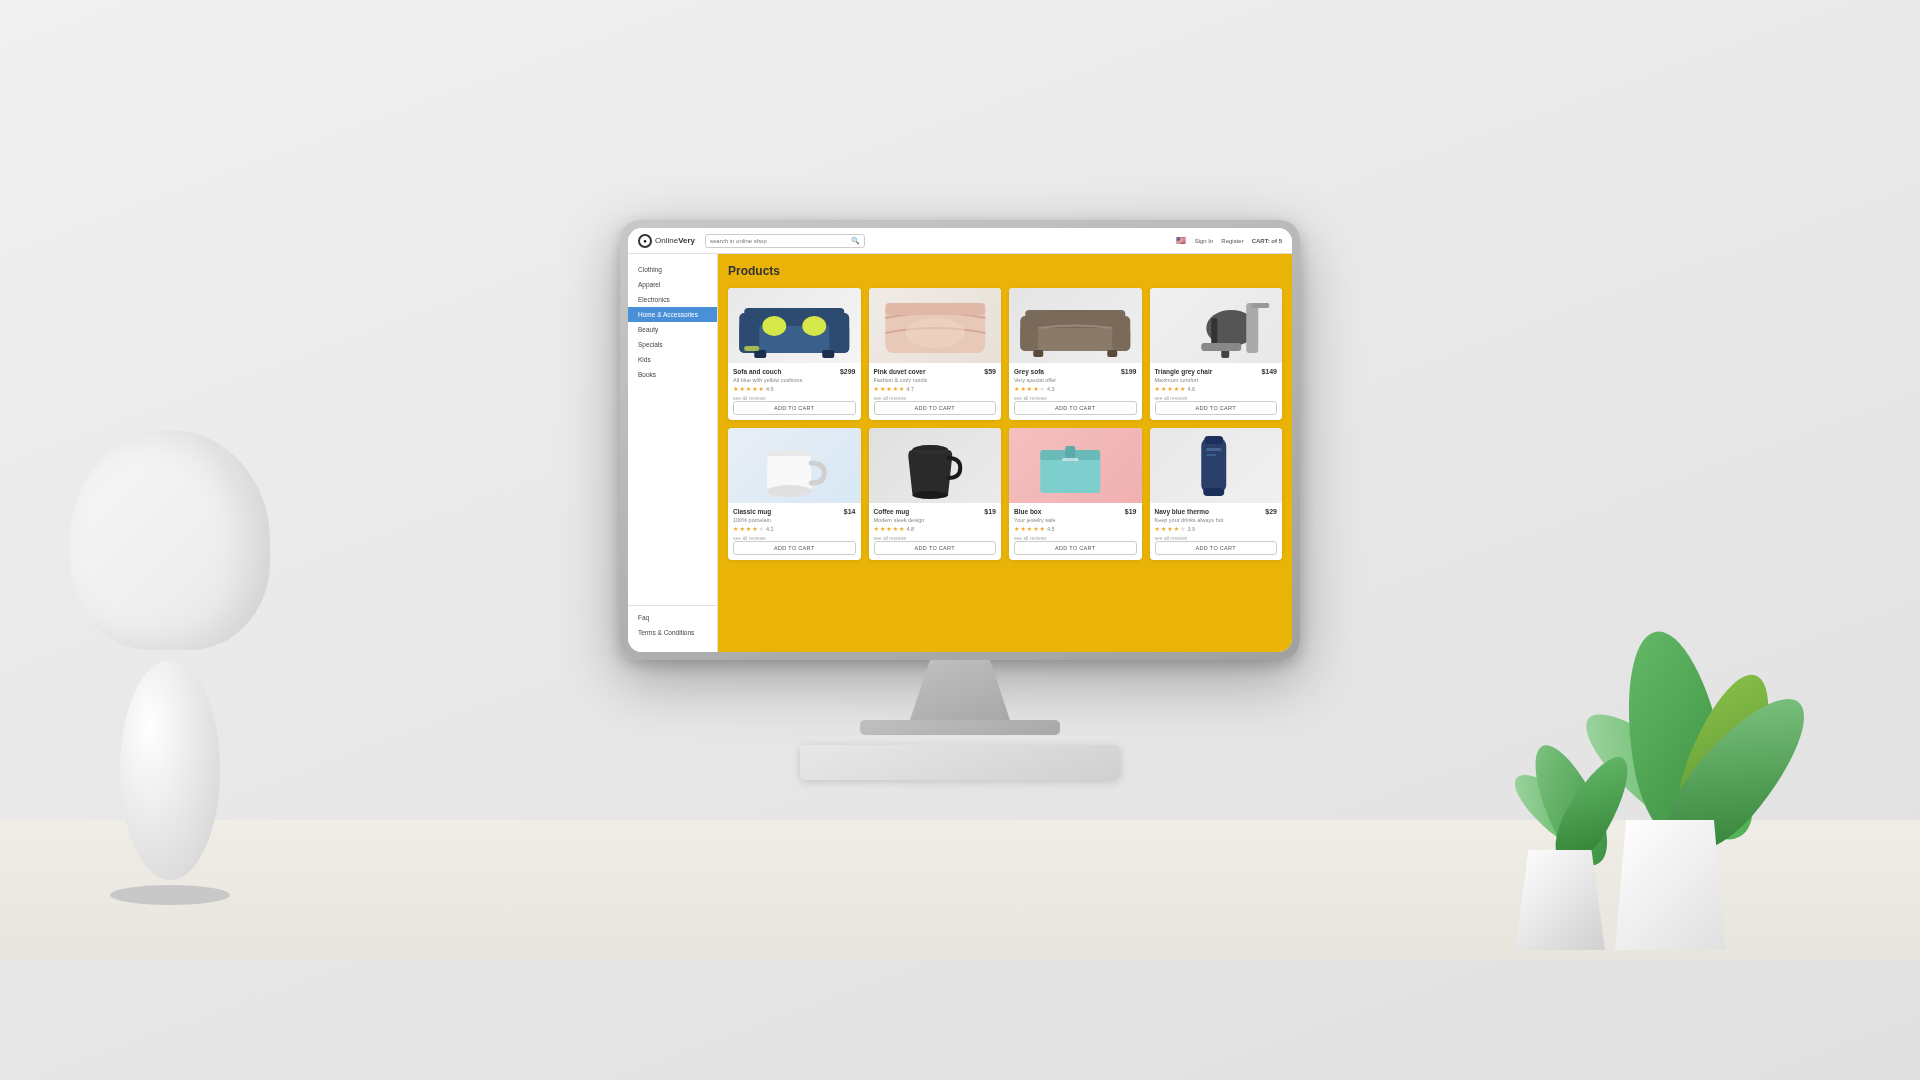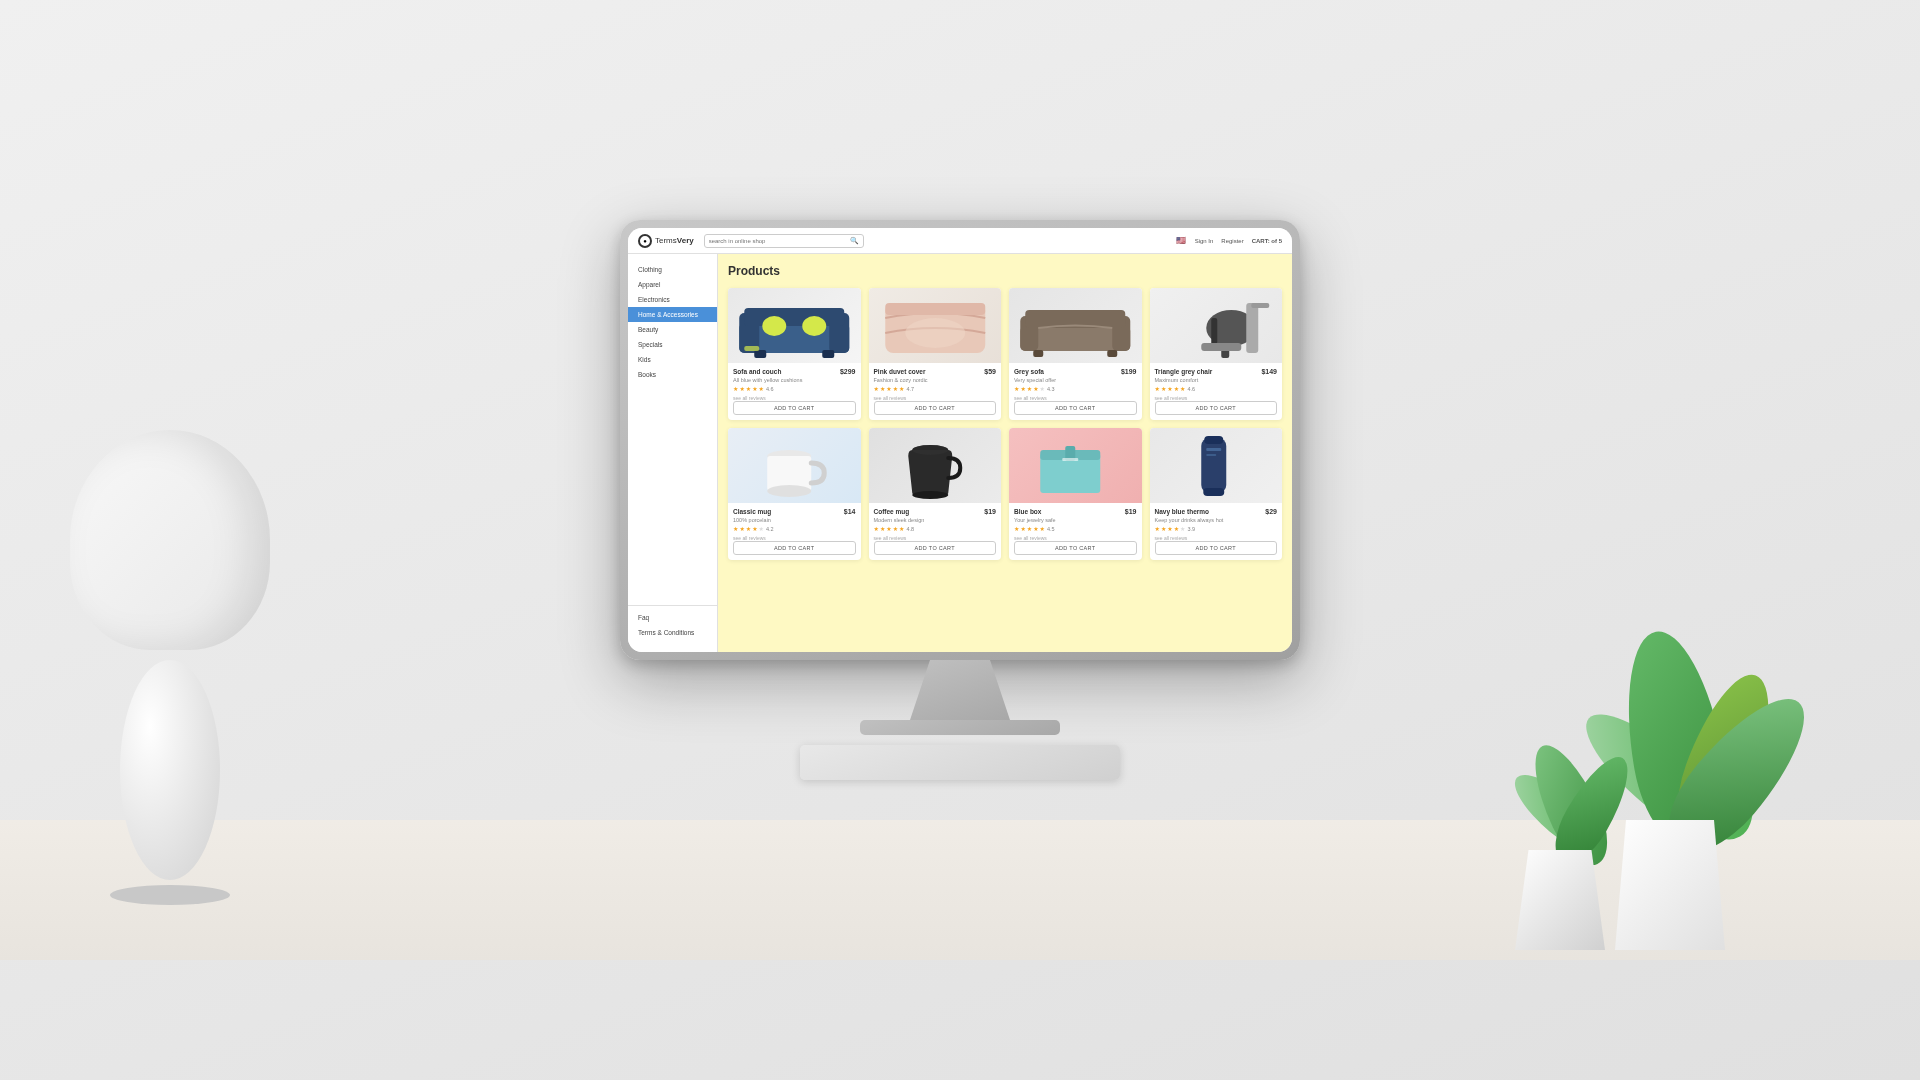--- a/index.html
+++ b/index.html
@@ -294,21 +294,21 @@
       background: #4a90d9;
       color: #fff;
     }
     .sidebar-spacer { flex: 1; }
     .sidebar-footer { padding: 4px 0; border-top: 1px solid #e0e0e0; }
 
     .main-content {
       flex: 1;
       padding: 10px;
       overflow-y: auto;
-      background: #fef9c3;
+      background: #eab308;
     }
 
     .page-title {
       font-size: 12px;
       font-weight: bold;
       color: #333;
       margin-bottom: 10px;
     }
 
     .products-grid {
@@ -437,21 +437,21 @@
   <div class="monitor-wrapper">
     <div class="monitor-outer">
       <div class="monitor-screen">
 
         <div class="app">
 
           <div class="app-header">
             <div class="logo">
               <div class="logo-icon">●</div>
               <span>
-                <span class="logo-text-online">Terms</span><span class="logo-text-shop">Very</span>
+                <span class="logo-text-online">Online</span><span class="logo-text-shop">Very</span>
               </span>
             </div>
 
             <div class="search-bar">
               <input class="search-input" type="text" placeholder="search in online shop" style="">
               <span class="search-icon">🔍</span>
             </div>
 
             <div class="header-right">
               <span class="flag">🇺🇸</span>

